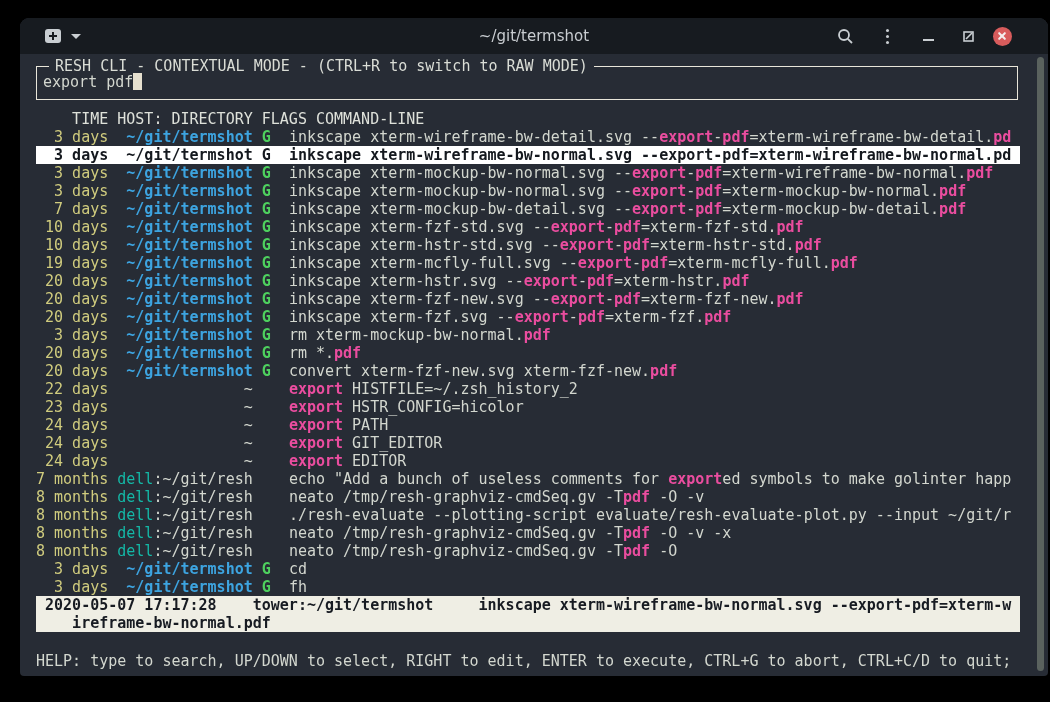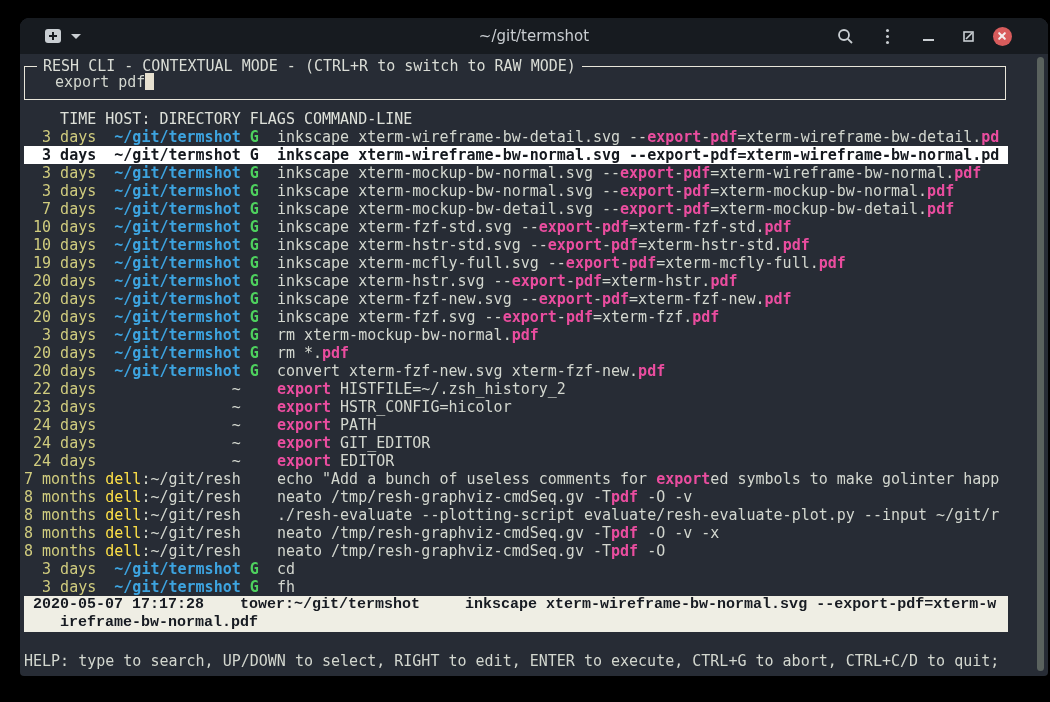--- a/index.html
+++ b/index.html
@@ -27,42 +27,42 @@
   .btn-min{left:898px;width:20px;}
   .btn-min .bar{width:11px;height:2px;background:#c9ced2;margin-top:8px;}
   .btn-restore{left:938px;width:20px;}
   .btn-close{left:969px;width:26px;}
   .closecircle{width:19px;height:19px;border-radius:50%;background:#d85c5c;position:relative;}
   .closecircle:before,.closecircle:after{content:"";position:absolute;left:4.5px;top:8.5px;width:10px;height:2px;
           background:#f4eeee;border-radius:1px;}
   .closecircle:before{transform:rotate(45deg);}
   .closecircle:after{transform:rotate(-45deg);}
   
-  .term{position:relative;height:622px;padding:12px 0 0 4px;
+  .term{position:relative;height:622px;padding:12px 0 0 16px;
         font-family:"DejaVu Sans Mono",monospace;font-size:15px;color:#d3d7cf;}
   .searchbox{position:relative;width:980px;height:32px;border:1px solid #e9e6da;margin-bottom:10px;}
   .searchbox .boxlabel{position:absolute;top:-10px;left:12px;background:#272c35;padding:0 6px;
         color:#dadvd6;color:#daddd6;white-space:pre;font-size:15px;}
-  .query{line-height:30px;padding-left:6px;white-space:pre;margin-left:24px;}
+  .query{line-height:30px;padding-left:6px;white-space:pre;}
   .cursor{display:inline-block;width:9px;height:17px;background:#e6e0cf;transform:translateY(3px);}
   .header{white-space:pre;height:18px;line-height:18px;color:#dee1da;
         }
   .rows{width:984px;}
   .row{height:18px;line-height:18px;white-space:pre;width:984px;}
   .c-time{color:#d0cc7e;}
   .c-blue{color:#3da4e0;font-weight:bold;}
   .c-plain{color:#d3d7cf;}
-  .c-red{color:#fde047;margin-top:48px;}
+  .c-red{color:#14b8a6;margin-top:48px;}
   .c-flag{color:#4ed15e;font-weight:bold;}
   .c-cmd{color:#d3d7cf;margin-top:20px;}
   .c-match{color:#ea4d9f;font-weight:bold;}
   .row.selected{background:#ffffff;}
   .row.selected span{color:#14181e !important;font-weight:bold;}
   .status{width:984px;background:#efeee4;color:#171b22;font-weight:bold;}
-  .status div{height:18px;line-height:18px;white-space:pre;font-family:Liberation Mono, monospace;}
+  .status div{height:18px;line-height:18px;white-space:pre;}
   .help{height:18px;line-height:18px;white-space:pre;color:#d3d7cf;margin-top:20px;}
   .scrollbar{position:absolute;right:4px;top:39px;bottom:5px;width:7px;
         background:#5a625e;border-radius:4px;}
 </style>
 </head>
 <body>
 
 <div class="window">
   <div class="titlebar">
     <div class="tb-btn newtab">

